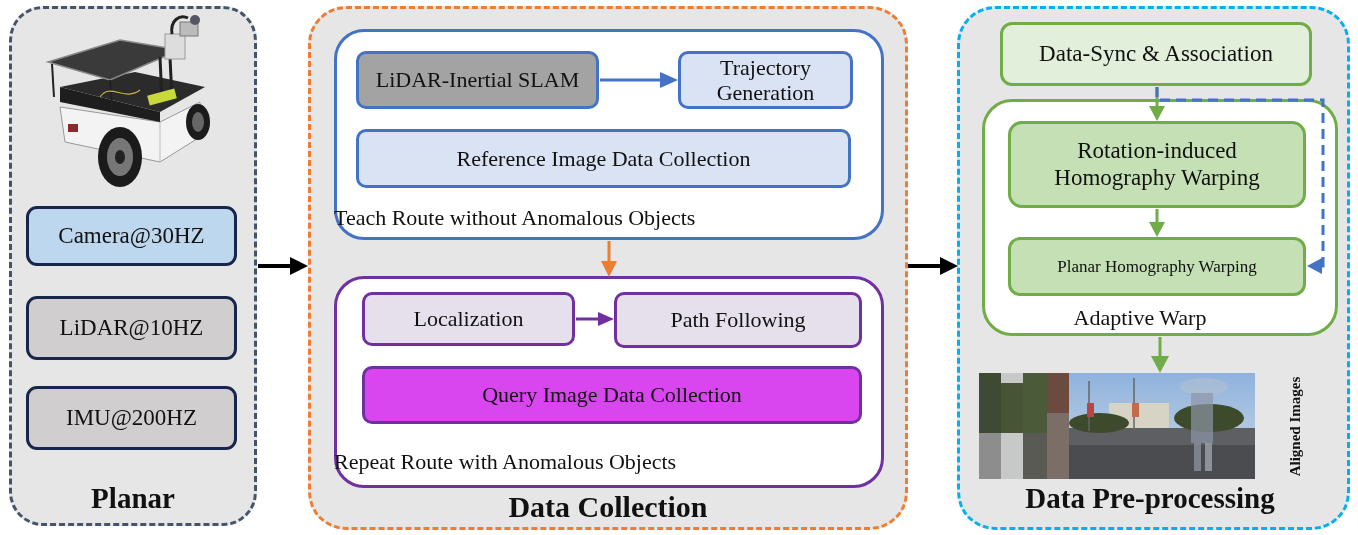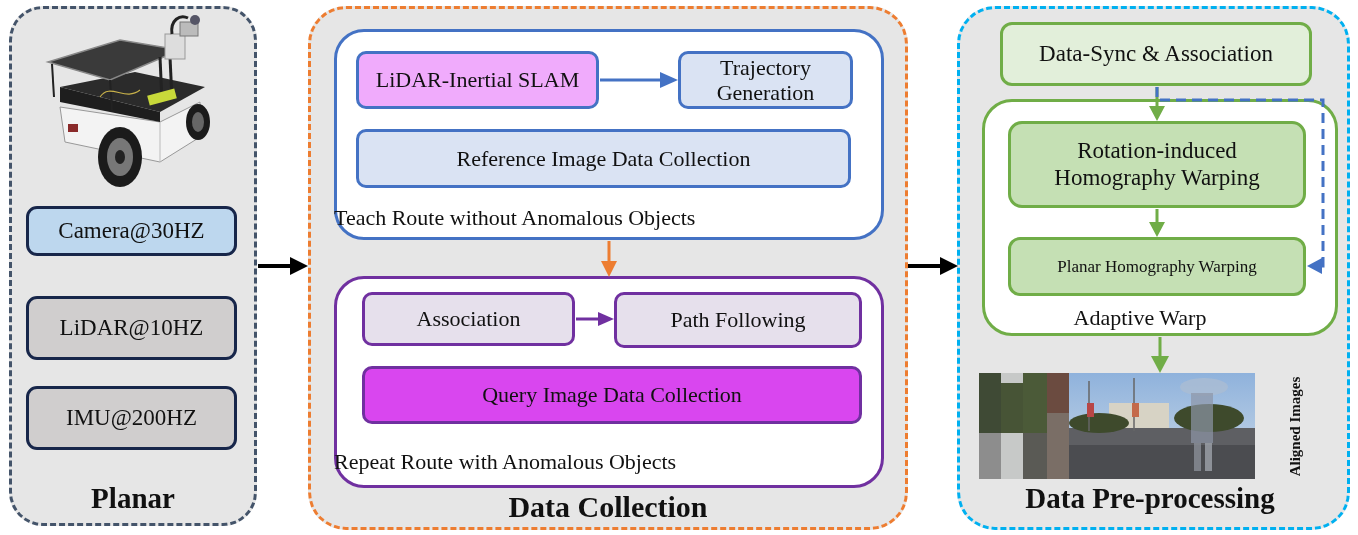--- a/index.html
+++ b/index.html
@@ -42,49 +42,49 @@
   <path d="M60 85 C70 70 85 90 100 78" stroke="#c9b24a" fill="none" stroke-width="1.2"></path>
 
   <ellipse cx="80" cy="145" rx="22" ry="30" fill="#1b1b1b"></ellipse>
   <ellipse cx="80" cy="145" rx="13" ry="19" fill="#777"></ellipse>
   <ellipse cx="80" cy="145" rx="5" ry="7" fill="#222"></ellipse>
   <ellipse cx="158" cy="110" rx="12" ry="18" fill="#1b1b1b"></ellipse>
   <ellipse cx="158" cy="110" rx="6" ry="10" fill="#666"></ellipse>
   <rect x="28" y="112" width="10" height="8" fill="#8a2a2a"></rect>
 </svg>
 
-<div class="abs box" style="left:26px;top:206px;width:211px;height:50px;border:3px solid #17264a;border-radius:11px;background:#bdd7ee;font-size:23px;">
+<div class="abs box" style="left:26px;top:206px;width:211px;height:60px;border:3px solid #17264a;border-radius:11px;background:#bdd7ee;font-size:23px;">
   <span>Camera@30HZ</span>
 </div>
 <div class="abs box" style="left:26px;top:296px;width:211px;height:64px;border:3px solid #17264a;border-radius:11px;background:#d0cece;font-size:23px;">
   <span>LiDAR@10HZ</span>
 </div>
 <div class="abs box" style="left:26px;top:386px;width:211px;height:64px;border:3px solid #17264a;border-radius:11px;background:#d0cece;font-size:23px;">
   <span>IMU@200HZ</span>
 </div>
 <div class="abs ttl" style="left:9px;top:482px;width:248px;font-size:29px;">Planar</div>
 
 <div class="abs panel" style="left:308px;top:6px;width:600px;height:524px;border:3px dashed #ed7d31;border-radius:38px;">
 </div>
 
 <div class="abs" style="left:334px;top:29px;width:550px;height:211px;border:3px solid #4472c4;border-radius:30px;background:#fff;"></div>
-<div class="abs box" style="left:356px;top:51px;width:243px;height:58px;border:3px solid #4472c4;border-radius:10px;background:#f0abfc;font-size:22px;">
+<div class="abs box" style="left:356px;top:51px;width:243px;height:58px;border:3px solid #4472c4;border-radius:10px;background:#a3a3a3;font-size:22px;">
   <span>LiDAR-Inertial SLAM</span>
 </div>
 <div class="abs box" style="left:678px;top:51px;width:175px;height:58px;border:3px solid #4472c4;border-radius:10px;background:#dae3f3;font-size:22px;padding:0 8px;">
   <span>Trajectory Generation</span>
 </div>
 <div class="abs box" style="left:356px;top:129px;width:495px;height:59px;border:3px solid #4472c4;border-radius:10px;background:#dae3f3;font-size:22px;">
   <span>Reference Image Data Collection</span>
 </div>
 <div class="abs" style="left:334px;top:205px;width:550px;font-size:22px;">Teach Route without Anomalous Objects</div>
 
 <div class="abs" style="left:334px;top:276px;width:550px;height:212px;border:3px solid #7030a0;border-radius:30px;background:#fff;"></div>
 <div class="abs box" style="left:362px;top:292px;width:213px;height:54px;border:3px solid #7030a0;border-radius:10px;background:#e6e0ec;font-size:22px;">
-  <span>Association</span>
+  <span>Localization</span>
 </div>
 <div class="abs box" style="left:614px;top:292px;width:248px;height:56px;border:3px solid #7030a0;border-radius:10px;background:#e6e0ec;font-size:22px;">
   <span>Path Following</span>
 </div>
 <div class="abs box" style="left:362px;top:366px;width:500px;height:58px;border:3px solid #7030a0;border-radius:10px;background:#d946ef;font-size:22px;align-items:center;">
   <span>Query Image Data Collection</span>
 </div>
 <div class="abs" style="left:334px;top:449px;width:560px;font-size:22px;padding-right:70px;box-sizing:border-box;">Repeat Route with Anomalous Objects</div>
 
 <div class="abs ttl" style="left:308px;top:490px;width:600px;font-size:30px;">Data Collection</div>

